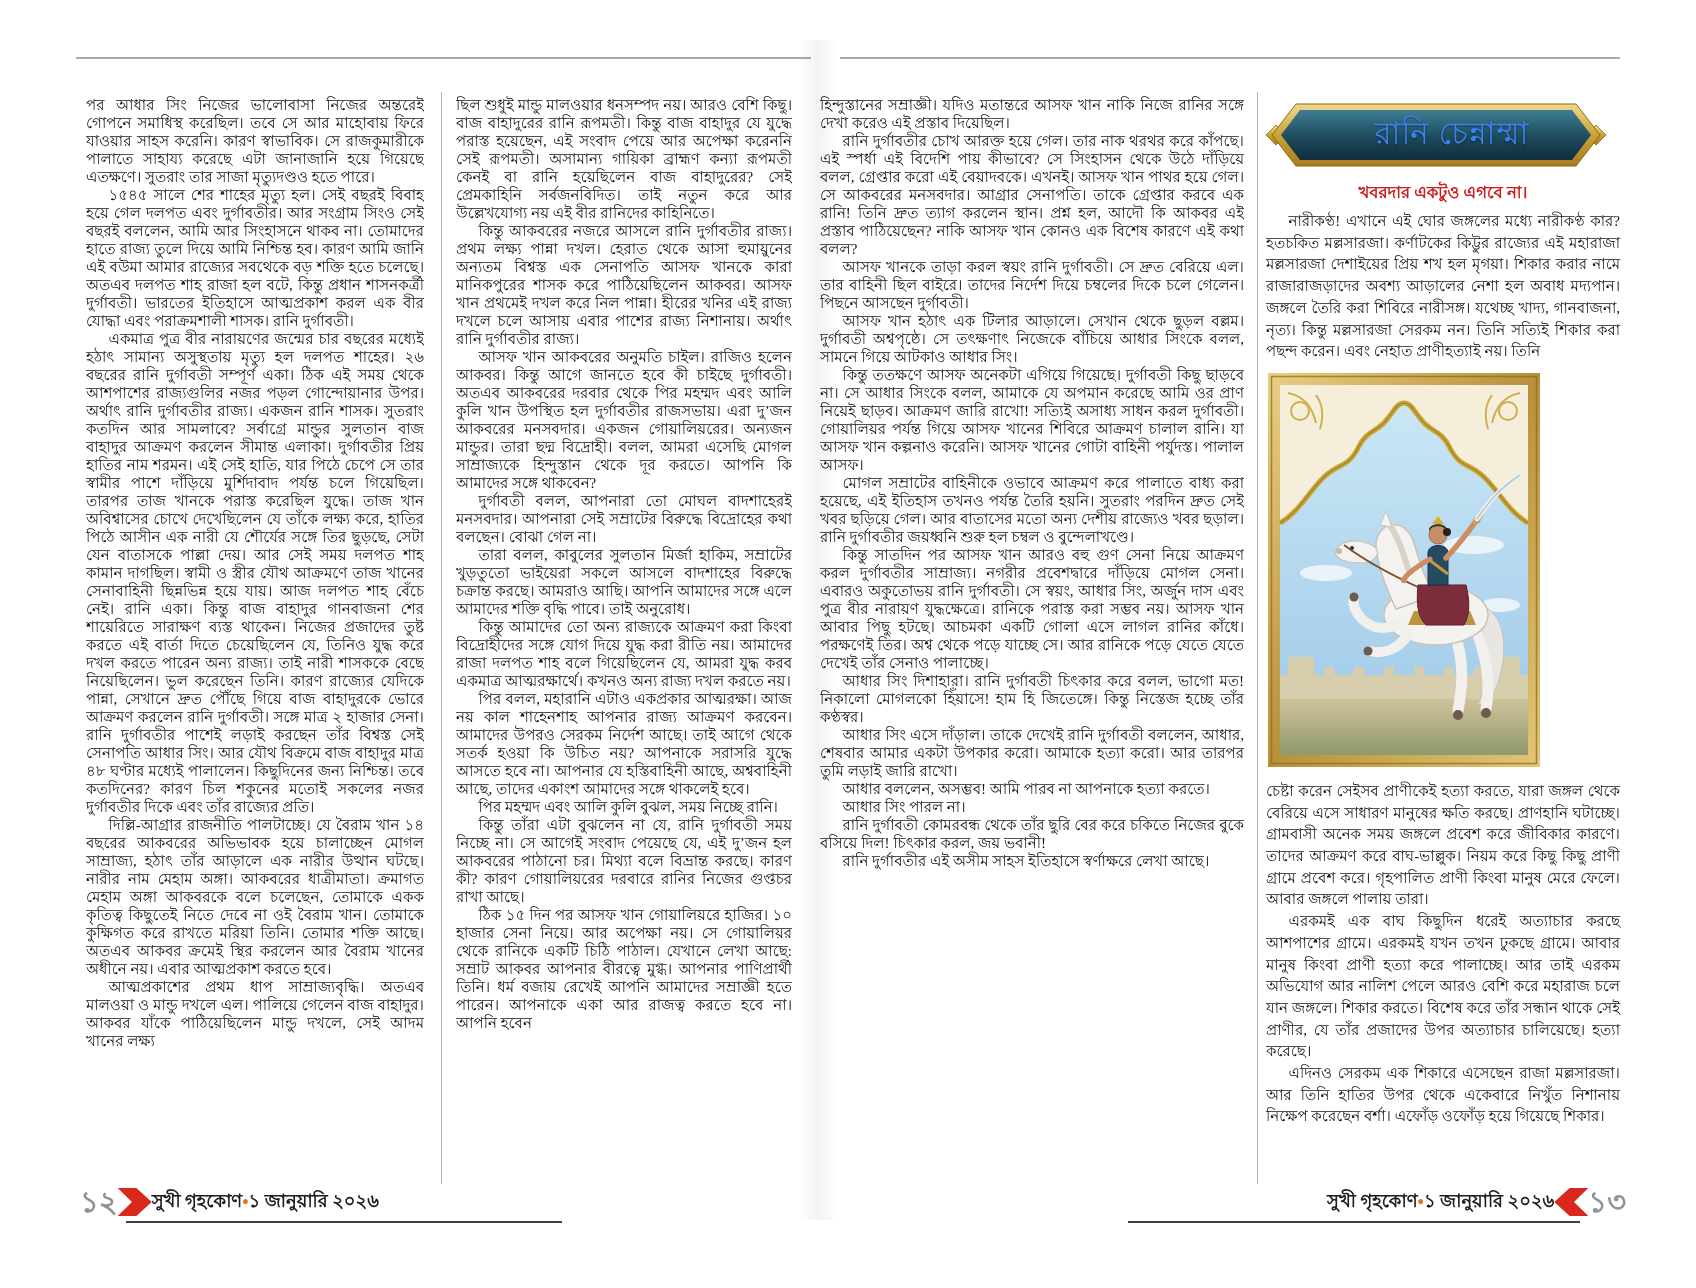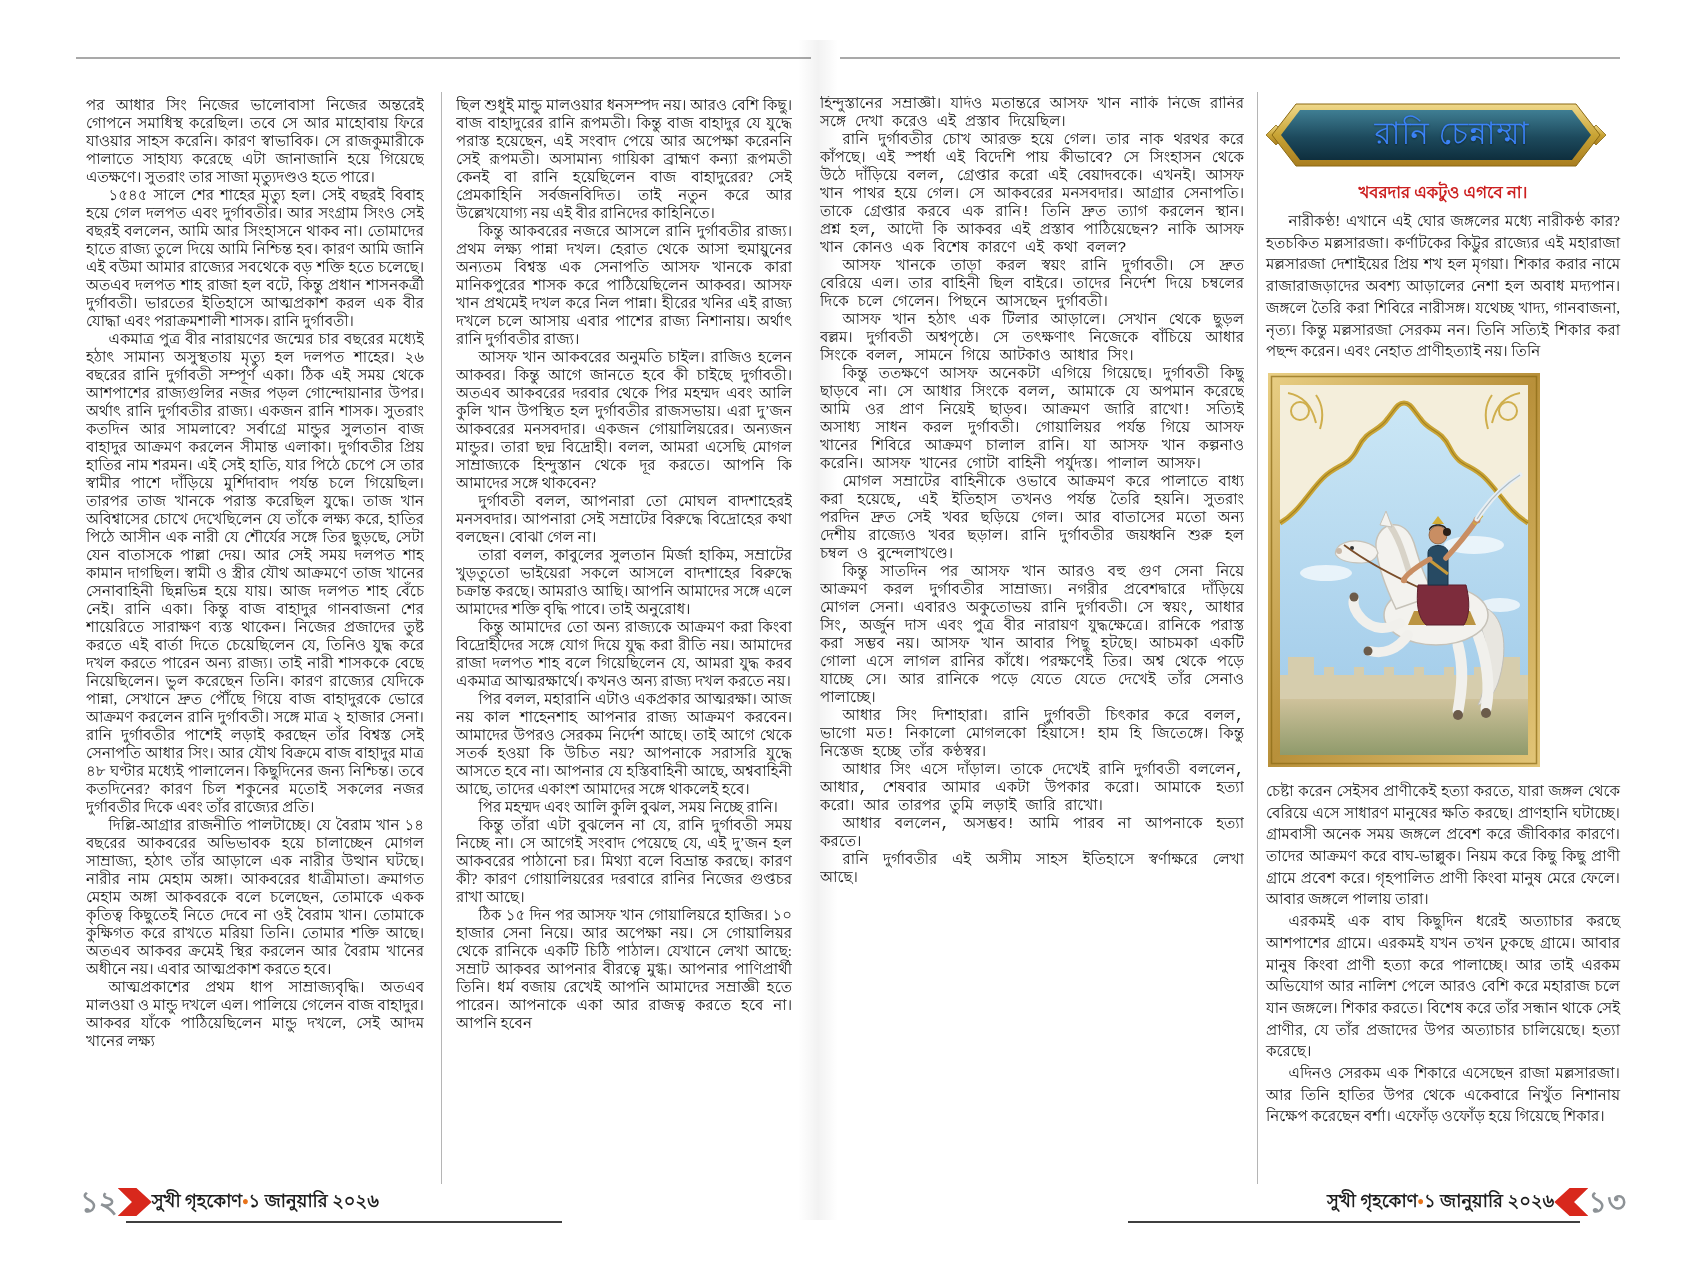--- a/index.html
+++ b/index.html
@@ -57,31 +57,33 @@
       <p>কিন্তু আকবরের নজরে আসলে রানি দুর্গাবতীর রাজ্য। প্রথম লক্ষ্য পান্না দখল। হেরাত থেকে আসা হুমায়ুনের অন্যতম বিশ্বস্ত এক সেনাপতি আসফ খানকে কারা মানিকপুরের শাসক করে পাঠিয়েছিলেন আকবর। আসফ খান প্রথমেই দখল করে নিল পান্না। হীরের খনির এই রাজ্য দখলে চলে আসায় এবার পাশের রাজ্য নিশানায়। অর্থাৎ রানি দুর্গাবতীর রাজ্য।</p>
       <p>আসফ খান আকবরের অনুমতি চাইল। রাজিও হলেন আকবর। কিন্তু আগে জানতে হবে কী চাইছে দুর্গাবতী। অতএব আকবরের দরবার থেকে পির মহম্মদ এবং আলি কুলি খান উপস্থিত হল দুর্গাবতীর রাজসভায়। এরা দু’জন আকবরের মনসবদার। একজন গোয়ালিয়রের। অন্যজন মান্ডুর। তারা ছদ্ম বিদ্রোহী। বলল, আমরা এসেছি মোগল সাম্রাজ্যকে হিন্দুস্তান থেকে দূর করতে। আপনি কি আমাদের সঙ্গে থাকবেন?</p>
       <p>দুর্গাবতী বলল, আপনারা তো মোঘল বাদশাহেরই মনসবদার। আপনারা সেই সম্রাটের বিরুদ্ধে বিদ্রোহের কথা বলছেন। বোঝা গেল না।</p>
       <p>তারা বলল, কাবুলের সুলতান মির্জা হাকিম, সম্রাটের খুড়তুতো ভাইয়েরা সকলে আসলে বাদশাহের বিরুদ্ধে চক্রান্ত করছে। আমরাও আছি। আপনি আমাদের সঙ্গে এলে আমাদের শক্তি বৃদ্ধি পাবে। তাই অনুরোধ।</p>
       <p>কিন্তু আমাদের তো অন্য রাজ্যকে আক্রমণ করা কিংবা বিদ্রোহীদের সঙ্গে যোগ দিয়ে যুদ্ধ করা রীতি নয়। আমাদের রাজা দলপত শাহ বলে গিয়েছিলেন যে, আমরা যুদ্ধ করব একমাত্র আত্মরক্ষার্থে। কখনও অন্য রাজ্য দখল করতে নয়।</p>
       <p>পির বলল, মহারানি এটাও একপ্রকার আত্মরক্ষা। আজ নয় কাল শাহেনশাহ আপনার রাজ্য আক্রমণ করবেন। আমাদের উপরও সেরকম নির্দেশ আছে। তাই আগে থেকে সতর্ক হওয়া কি উচিত নয়? আপনাকে সরাসরি যুদ্ধে আসতে হবে না। আপনার যে হস্তিবাহিনী আছে, অশ্ববাহিনী আছে, তাদের একাংশ আমাদের সঙ্গে থাকলেই হবে।</p>
       <p>পির মহম্মদ এবং আলি কুলি বুঝল, সময় নিচ্ছে রানি।</p>
       <p>কিন্তু তাঁরা এটা বুঝলেন না যে, রানি দুর্গাবতী সময় নিচ্ছে না। সে আগেই সংবাদ পেয়েছে যে, এই দু’জন হল আকবরের পাঠানো চর। মিথ্যা বলে বিভ্রান্ত করছে। কারণ কী? কারণ গোয়ালিয়রের দরবারে রানির নিজের গুপ্তচর রাখা আছে।</p>
       <p>ঠিক ১৫ দিন পর আসফ খান গোয়ালিয়রে হাজির। ১০ হাজার সেনা নিয়ে। আর অপেক্ষা নয়। সে গোয়ালিয়র থেকে রানিকে একটি চিঠি পাঠাল। যেখানে লেখা আছে: সম্রাট আকবর আপনার বীরত্বে মুগ্ধ। আপনার পাণিপ্রার্থী তিনি। ধর্ম বজায় রেখেই আপনি আমাদের সম্রাজ্ঞী হতে পারেন। আপনাকে একা আর রাজত্ব করতে হবে না। আপনি হবেন</p>
     </div>
-  <div class="col cont" style="left:820px;width:424px;font-family:Liberation Mono, monospace;">
+  <div class="col cont" style="left:820px;width:424px;">
       <p>হিন্দুস্তানের সম্রাজ্ঞী। যদিও মতান্তরে আসফ খান নাকি নিজে রানির সঙ্গে দেখা করেও এই প্রস্তাব দিয়েছিল।</p>
       <p>রানি দুর্গাবতীর চোখ আরক্ত হয়ে গেল। তার নাক থরথর করে কাঁপছে। এই স্পর্ধা এই বিদেশি পায় কীভাবে? সে সিংহাসন থেকে উঠে দাঁড়িয়ে বলল, গ্রেপ্তার করো এই বেয়াদবকে। এখনই। আসফ খান পাথর হয়ে গেল। সে আকবরের মনসবদার। আগ্রার সেনাপতি। তাকে গ্রেপ্তার করবে এক রানি! তিনি দ্রুত ত্যাগ করলেন স্থান। প্রশ্ন হল, আদৌ কি আকবর এই প্রস্তাব পাঠিয়েছেন? নাকি আসফ খান কোনও এক বিশেষ কারণে এই কথা বলল?</p>
       <p>আসফ খানকে তাড়া করল স্বয়ং রানি দুর্গাবতী। সে দ্রুত বেরিয়ে এল। তার বাহিনী ছিল বাইরে। তাদের নির্দেশ দিয়ে চম্বলের দিকে চলে গেলেন। পিছনে আসছেন দুর্গাবতী।</p>
       <p>আসফ খান হঠাৎ এক টিলার আড়ালে। সেখান থেকে ছুড়ল বল্লম। দুর্গাবতী অশ্বপৃষ্ঠে। সে তৎক্ষণাৎ নিজেকে বাঁচিয়ে আধার সিংকে বলল, সামনে গিয়ে আটকাও আধার সিং।</p>
       <p>কিন্তু ততক্ষণে আসফ অনেকটা এগিয়ে গিয়েছে। দুর্গাবতী কিছু ছাড়বে না। সে আধার সিংকে বলল, আমাকে যে অপমান করেছে আমি ওর প্রাণ নিয়েই ছাড়ব। আক্রমণ জারি রাখো! সত্যিই অসাধ্য সাধন করল দুর্গাবতী। গোয়ালিয়র পর্যন্ত গিয়ে আসফ খানের শিবিরে আক্রমণ চালাল রানি। যা আসফ খান কল্পনাও করেনি। আসফ খানের গোটা বাহিনী পর্যুদস্ত। পালাল আসফ।</p>
       <p>মোগল সম্রাটের বাহিনীকে ওভাবে আক্রমণ করে পালাতে বাধ্য করা হয়েছে, এই ইতিহাস তখনও পর্যন্ত তৈরি হয়নি। সুতরাং পরদিন দ্রুত সেই খবর ছড়িয়ে গেল। আর বাতাসের মতো অন্য দেশীয় রাজ্যেও খবর ছড়াল। রানি দুর্গাবতীর জয়ধ্বনি শুরু হল চম্বল ও বুন্দেলাখণ্ডে।</p>
       <p>কিন্তু সাতদিন পর আসফ খান আরও বহু গুণ সেনা নিয়ে আক্রমণ করল দুর্গাবতীর সাম্রাজ্য। নগরীর প্রবেশদ্বারে দাঁড়িয়ে মোগল সেনা। এবারও অকুতোভয় রানি দুর্গাবতী। সে স্বয়ং, আধার সিং, অর্জুন দাস এবং পুত্র বীর নারায়ণ যুদ্ধক্ষেত্রে। রানিকে পরাস্ত করা সম্ভব নয়। আসফ খান আবার পিছু হটছে। আচমকা একটি গোলা এসে লাগল রানির কাঁধে। পরক্ষণেই তির। অশ্ব থেকে পড়ে যাচ্ছে সে। আর রানিকে পড়ে যেতে যেতে দেখেই তাঁর সেনাও পালাচ্ছে।</p>
       <p>আধার সিং দিশাহারা। রানি দুর্গাবতী চিৎকার করে বলল, ভাগো মত! নিকালো মোগলকো হিঁয়াসে! হাম হি জিতেঙ্গে। কিন্তু নিস্তেজ হচ্ছে তাঁর কণ্ঠস্বর।</p>
       <p>আধার সিং এসে দাঁড়াল। তাকে দেখেই রানি দুর্গাবতী বললেন, আধার, শেষবার আমার একটা উপকার করো। আমাকে হত্যা করো। আর তারপর তুমি লড়াই জারি রাখো।</p>
       <p>আধার বললেন, অসম্ভব! আমি পারব না আপনাকে হত্যা করতে।</p>
+      <p>আধার সিং পারল না।</p>
+      <p>রানি দুর্গাবতী কোমরবন্ধ থেকে তাঁর ছুরি বের করে চকিতে নিজের বুকে বসিয়ে দিল! চিৎকার করল, জয় ভবানী!</p>
       <p>রানি দুর্গাবতীর এই অসীম সাহস ইতিহাসে স্বর্ণাক্ষরে লেখা আছে।</p>
     </div>
   <div class="vdivider" style="left:1257px;"></div>
 
   <div id="sidebar">
 
     <div class="banner">
       <svg width="340" height="74" viewBox="0 0 340 74">
         <defs>
           <linearGradient id="gold" x1="0" y1="0" x2="0" y2="1">

